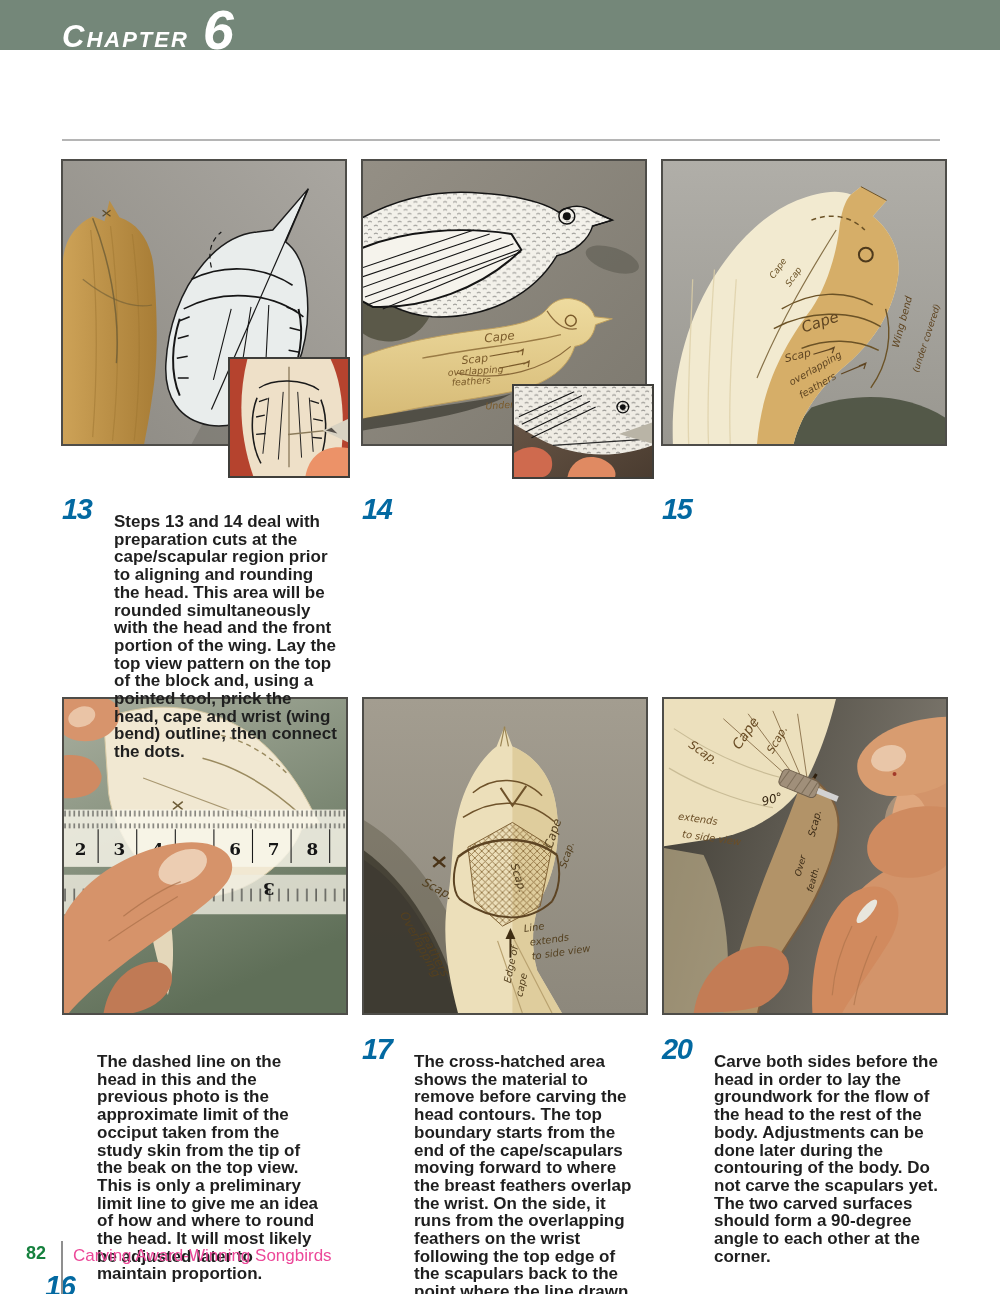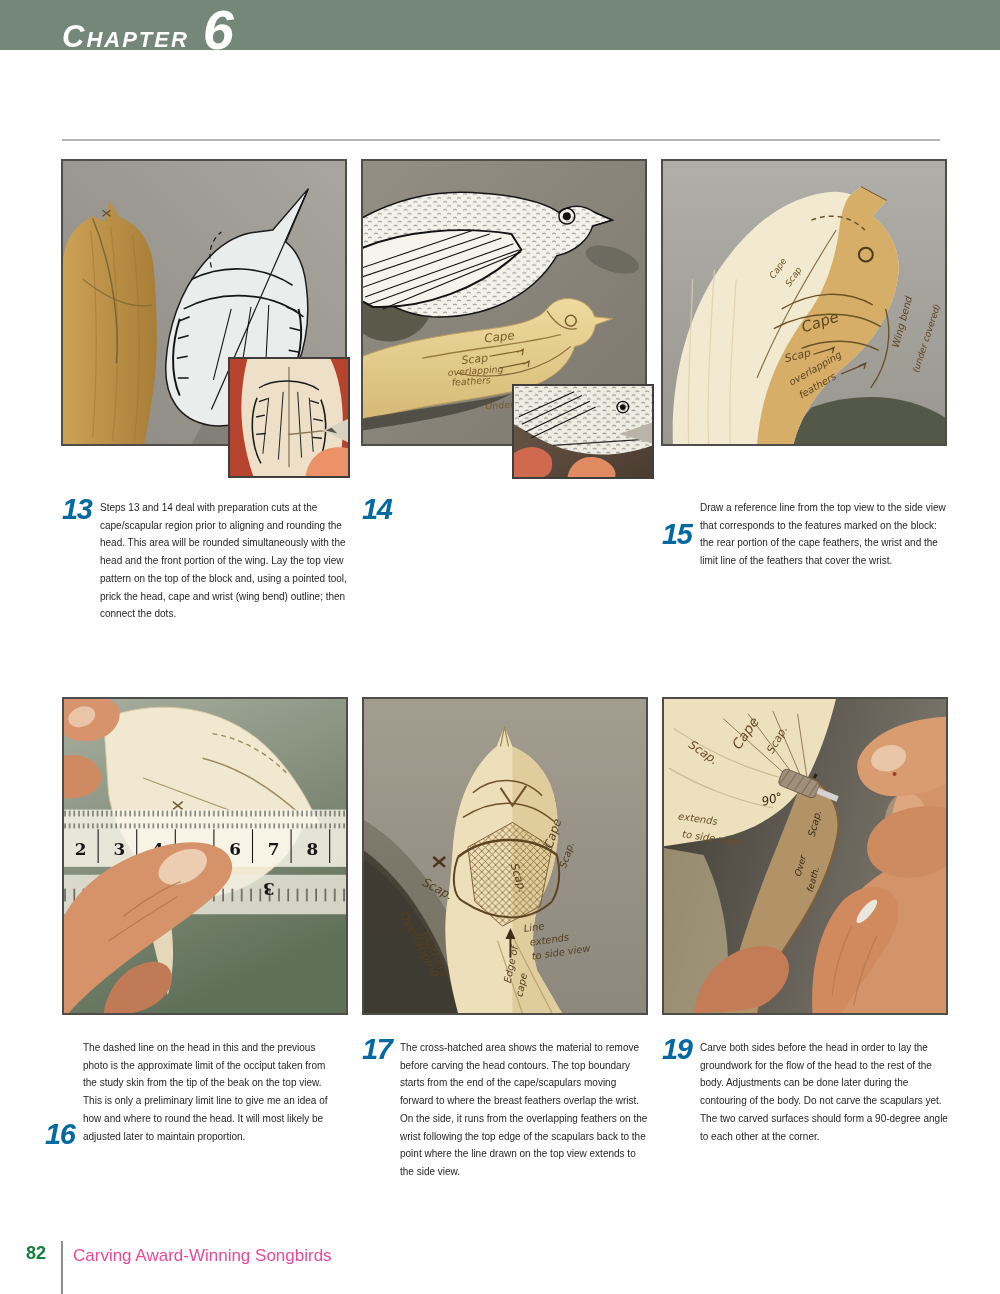--- a/index.html
+++ b/index.html
@@ -14,21 +14,21 @@
   .section-title{position:absolute;left:62px;top:102px;font-size:23px;font-weight:bold;color:#151515;letter-spacing:-0.2px;}
   .title-rule{position:absolute;left:62px;top:139px;width:878px;height:2px;background:#b5b5b5;}
   
   .photo{position:absolute;border:2px solid #4e4d49;background:#999;box-sizing:border-box;padding:0;margin:0;}
   .photo svg{display:block;width:100%;height:100%;}
   .inset{position:absolute;border:2px solid #3f3e3a;box-sizing:border-box;z-index:5;background:#888;}
   .inset svg{display:block;width:100%;height:100%;}
   
   .caption{position:absolute;width:292px;display:flex;align-items:flex-start;}
   .caption .num{flex:none;width:36px;color:#0369a1;font-weight:bold;font-size:29px;line-height:25px;letter-spacing:-1.5px;font-style:italic;}
-  .caption .txt{margin:2px;font-size:10px;line-height:17.7px;color:#1f1f1f;width:252px;}
+  .caption .txt{margin:16px;font-size:17px;line-height:17.7px;color:#1f1f1f;width:252px;font-weight:bold;}
   
   .page-number{position:absolute;left:26px;top:1243px;font-size:18px;font-weight:bold;color:#15803d;}
   .footer-rule{position:absolute;left:61px;top:1241px;width:2px;height:53px;background:#8f8f8f;}
   .book-title{position:absolute;left:73px;top:1246px;font-size:17px;color:#ec4899;}
   
   .hw{font-family:"DejaVu Sans",sans-serif;font-style:italic;}
   .ruler-num{font-family:"DejaVu Serif",serif;font-weight:bold;}
 </style>
 </head>
 <body>
@@ -335,32 +335,31 @@
 
   <div class="caption" style="left:62px;top:497px;">
     <span class="num">13</span>
     <p class="txt">Steps 13 and 14 deal with preparation cuts at the cape/scapular region prior to aligning and rounding the head. This area will be rounded simultaneously with the head and the front portion of the wing. Lay the top view pattern on the top of the block and, using a pointed tool, prick the head, cape and wrist (wing bend) outline; then connect the dots.</p>
   </div>
   <div class="caption" style="left:362px;top:497px;">
     <span class="num">14</span>
   </div>
   <div class="caption" style="left:662px;top:497px;align-items:center;">
     <span class="num">15</span>
-    <p class="txt">Draw a reference line from the top view to the side view that corresponds to the features marked on the block: the rear portion of the cape feathers, the wrist and the limit line of the feathers that cover the wrist.</p>
   </div>
   <div class="caption" style="left:45px;top:1037px;align-items:flex-end;">
     <span class="num">16</span>
     <p class="txt">The dashed line on the head in this and the previous photo is the approximate limit of the occiput taken from the study skin from the tip of the beak on the top view. This is only a preliminary limit line to give me an idea of how and where to round the head. It will most likely be adjusted later to maintain proportion.</p>
   </div>
   <div class="caption" style="left:362px;top:1037px;justify-content:space-between;">
     <span class="num">17</span>
     <p class="txt">The cross-hatched area shows the material to remove before carving the head contours. The top boundary starts from the end of the cape/scapulars moving forward to where the breast feathers overlap the wrist. On the side, it runs from the overlapping feathers on the wrist following the top edge of the scapulars back to the point where the line drawn on the top view extends to the side view.</p>
   </div>
   <div class="caption" style="left:662px;top:1037px;">
-    <span class="num">19</span>
+    <span class="num">20</span>
     <p class="txt">Carve both sides before the head in order to lay the groundwork for the flow of the head to the rest of the body. Adjustments can be done later during the contouring of the body. Do not carve the scapulars yet. The two carved surfaces should form a 90-degree angle to each other at the corner.</p>
   </div>
 
   <div class="page-number">82</div>
   <div class="footer-rule"></div>
   <div class="book-title">Carving Award-Winning Songbirds</div>
 
 </div>
 
 </body></html>

